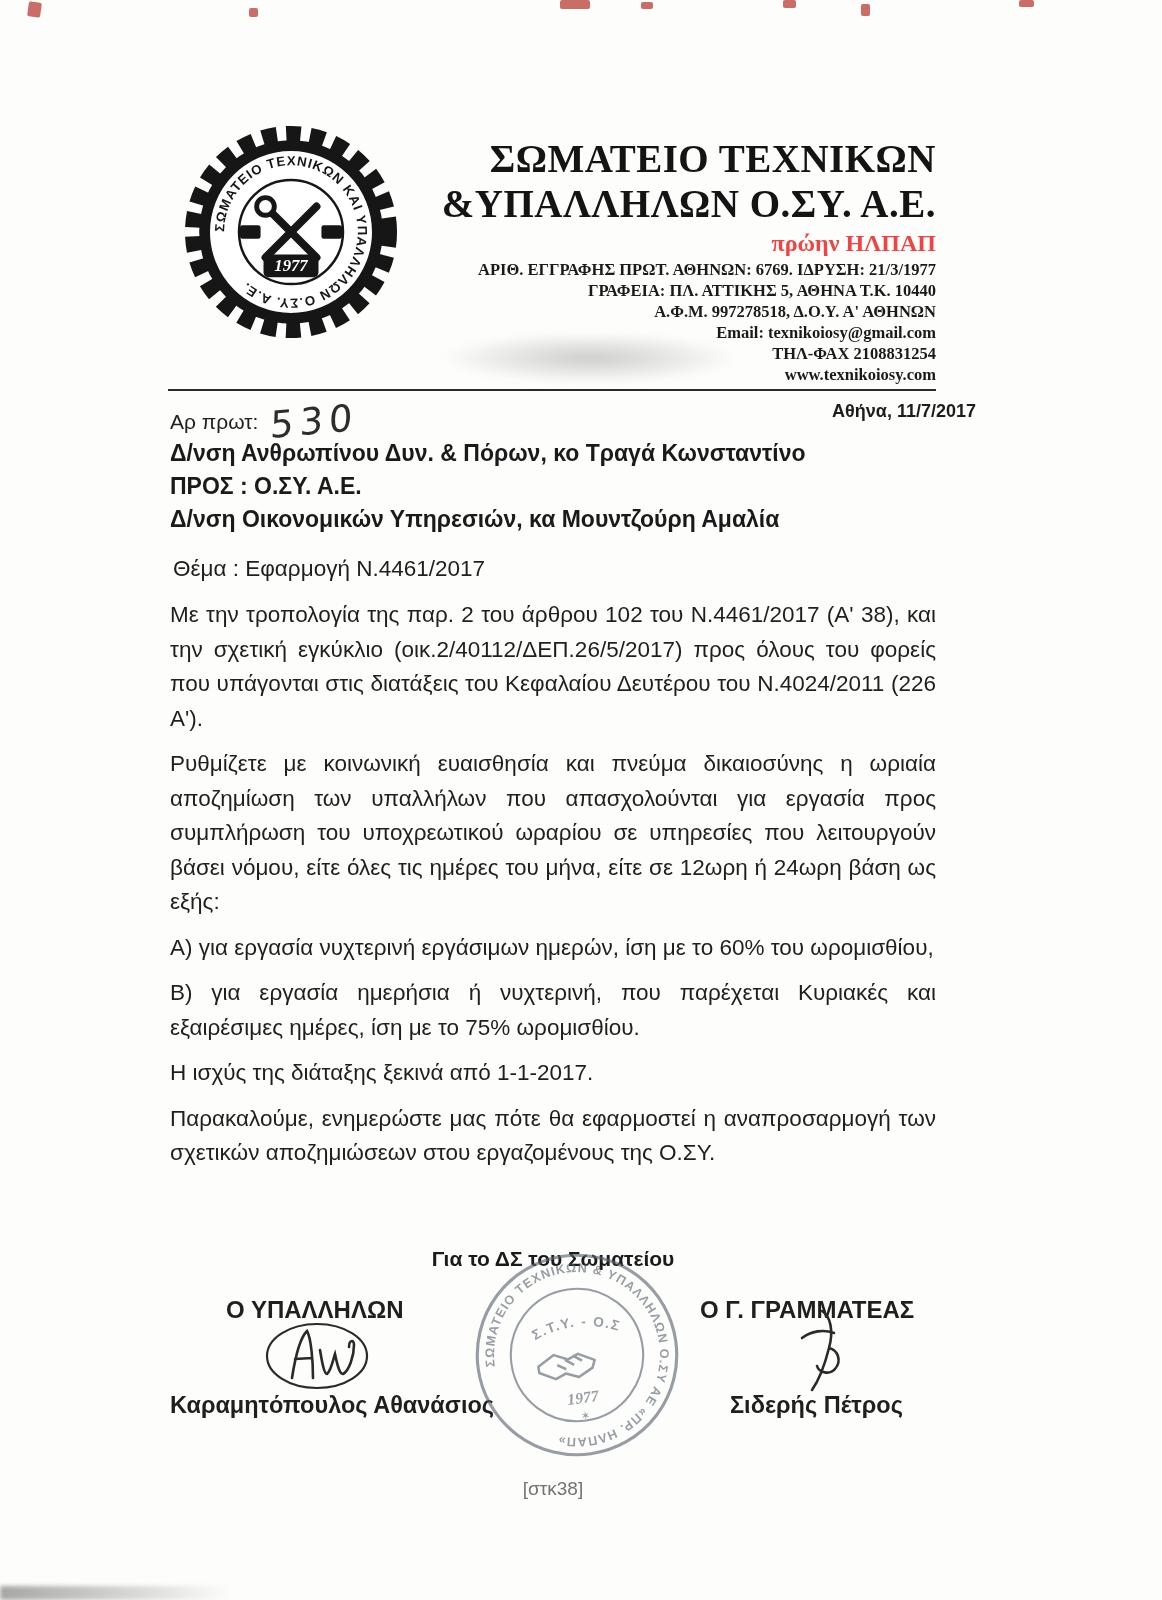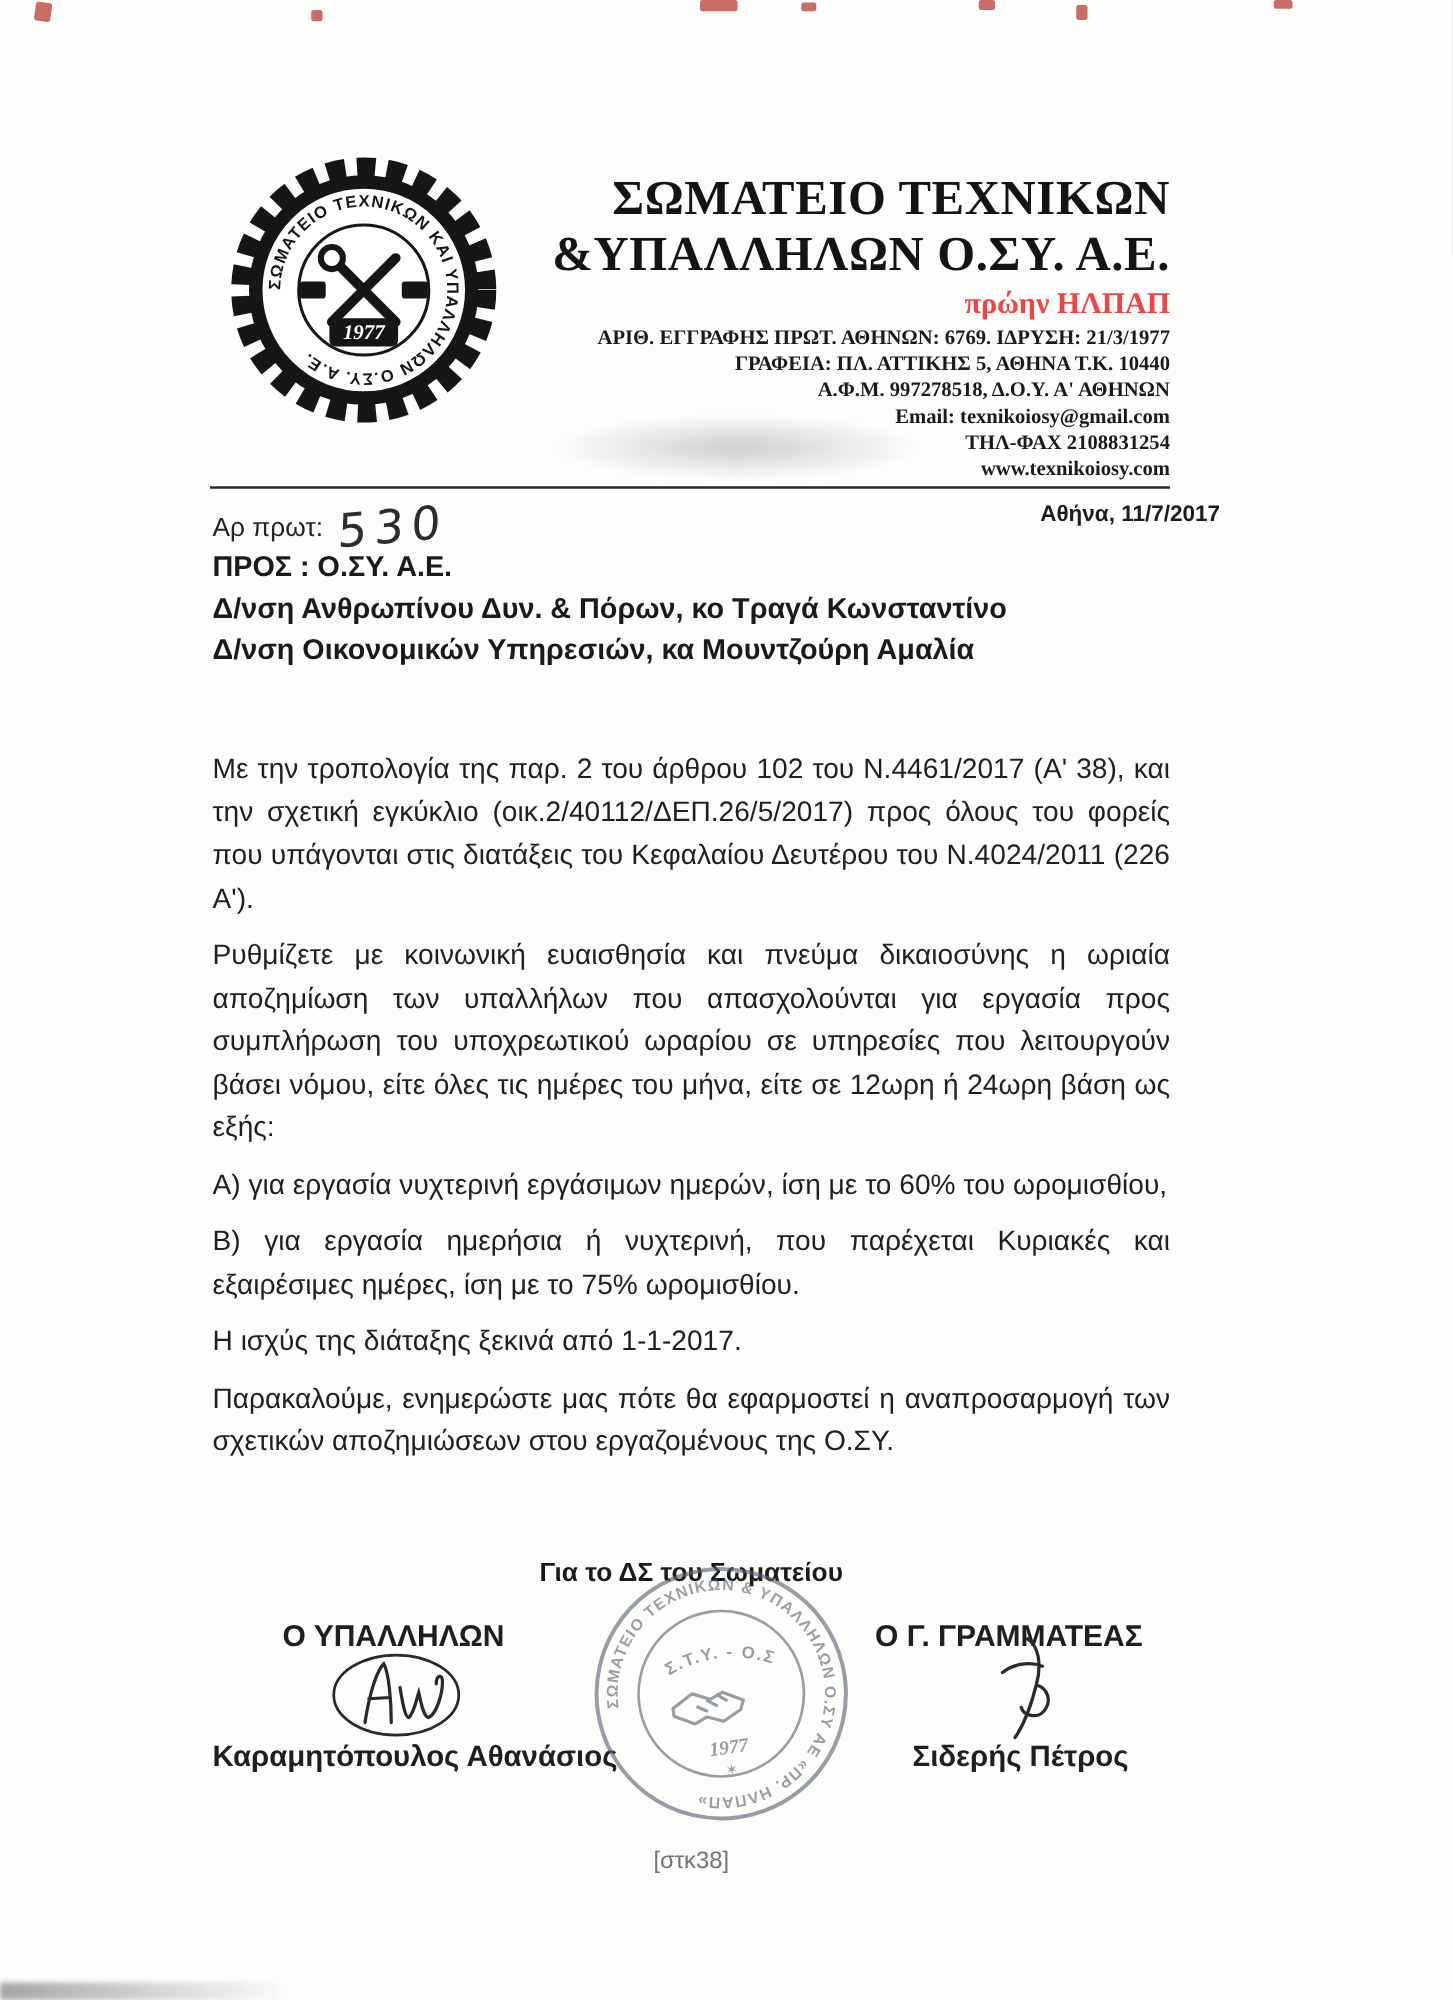--- a/index.html
+++ b/index.html
@@ -116,25 +116,26 @@
   </div>
 
   <div class="rule"></div>
 
   <div class="protocol">
     <span>Αρ πρωτ:</span><span class="handwritten">530</span>
   </div>
   <div class="date">Αθήνα, 11/7/2017</div>
 
   <div class="recipient">
+    <div>Δ/νση Ανθρωπίνου  Δυν. &amp; Πόρων, κο  Τραγά Κωνσταντίνο</div>
     <div>ΠΡΟΣ : Ο.ΣΥ. Α.Ε.</div>
-    <div>Δ/νση Ανθρωπίνου  Δυν. &amp; Πόρων, κο  Τραγά Κωνσταντίνο</div>
     <div>Δ/νση  Οικονομικών Υπηρεσιών, κα Μουντζούρη Αμαλία</div>
   </div>
 
+  <div class="subject">Θέμα : Εφαρμογή Ν.4461/2017</div>
 
   <div class="body-col">
     <p>Με την τροπολογία της παρ. 2 του άρθρου 102 του Ν.4461/2017 (Α' 38), και την σχετική εγκύκλιο (οικ.2/40112/ΔΕΠ.26/5/2017) προς όλους του φορείς που υπάγονται στις διατάξεις του Κεφαλαίου Δευτέρου του Ν.4024/2011 (226 Α').</p>
     <p>Ρυθμίζετε με κοινωνική ευαισθησία και πνεύμα δικαιοσύνης η ωριαία αποζημίωση των υπαλλήλων που απασχολούνται για εργασία προς συμπλήρωση του υποχρεωτικού ωραρίου σε υπηρεσίες που λειτουργούν βάσει νόμου, είτε όλες τις ημέρες του μήνα, είτε σε 12ωρη ή 24ωρη βάση ως εξής:</p>
     <p>Α) για εργασία νυχτερινή εργάσιμων ημερών, ίση με το 60% του ωρομισθίου,</p>
     <p>Β) για εργασία ημερήσια ή νυχτερινή, που παρέχεται Κυριακές και εξαιρέσιμες ημέρες, ίση με το 75% ωρομισθίου.</p>
     <p>Η ισχύς της διάταξης ξεκινά από 1-1-2017.</p>
     <p>Παρακαλούμε, ενημερώστε μας πότε θα εφαρμοστεί η αναπροσαρμογή των σχετικών αποζημιώσεων στου εργαζομένους της Ο.ΣΥ.</p>
   </div>
 

